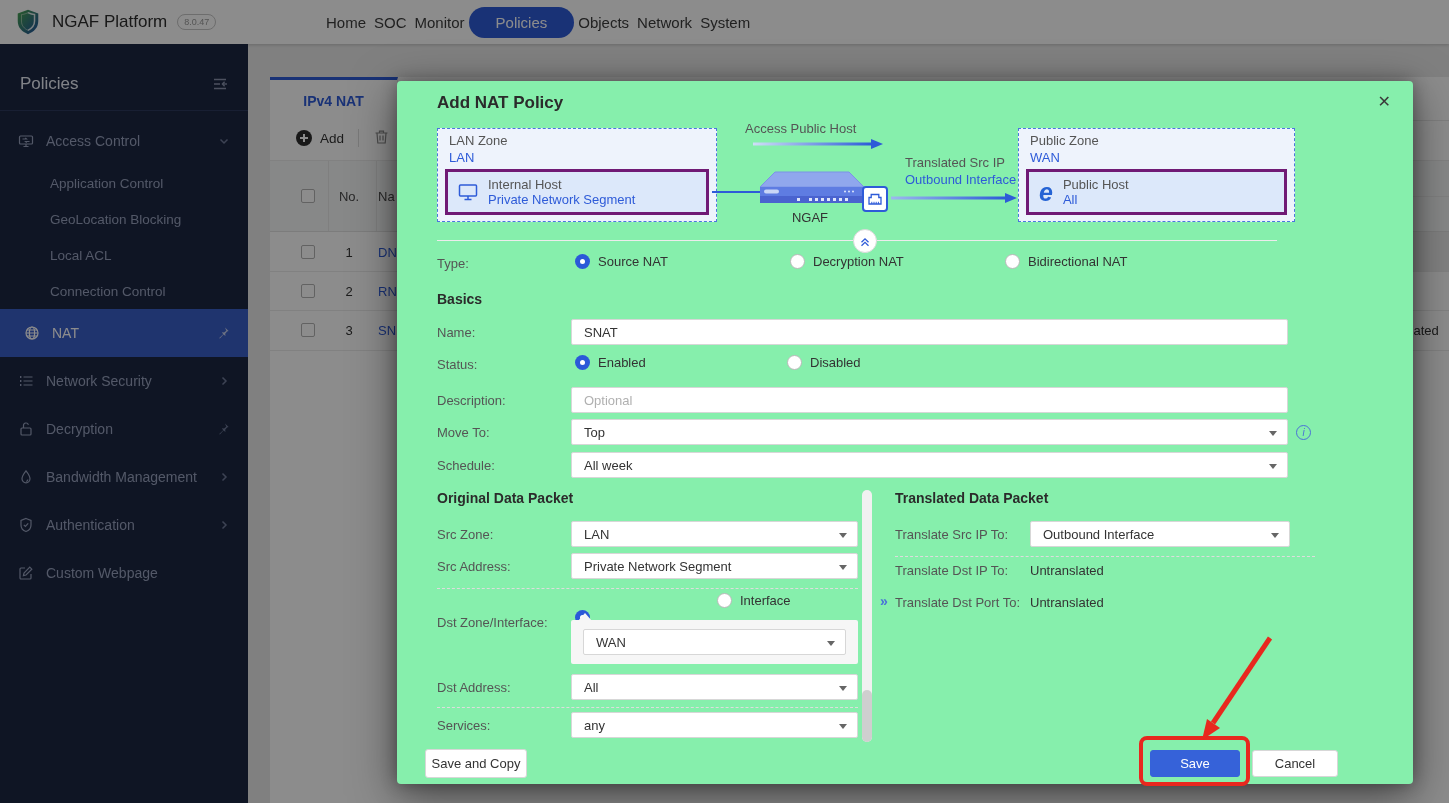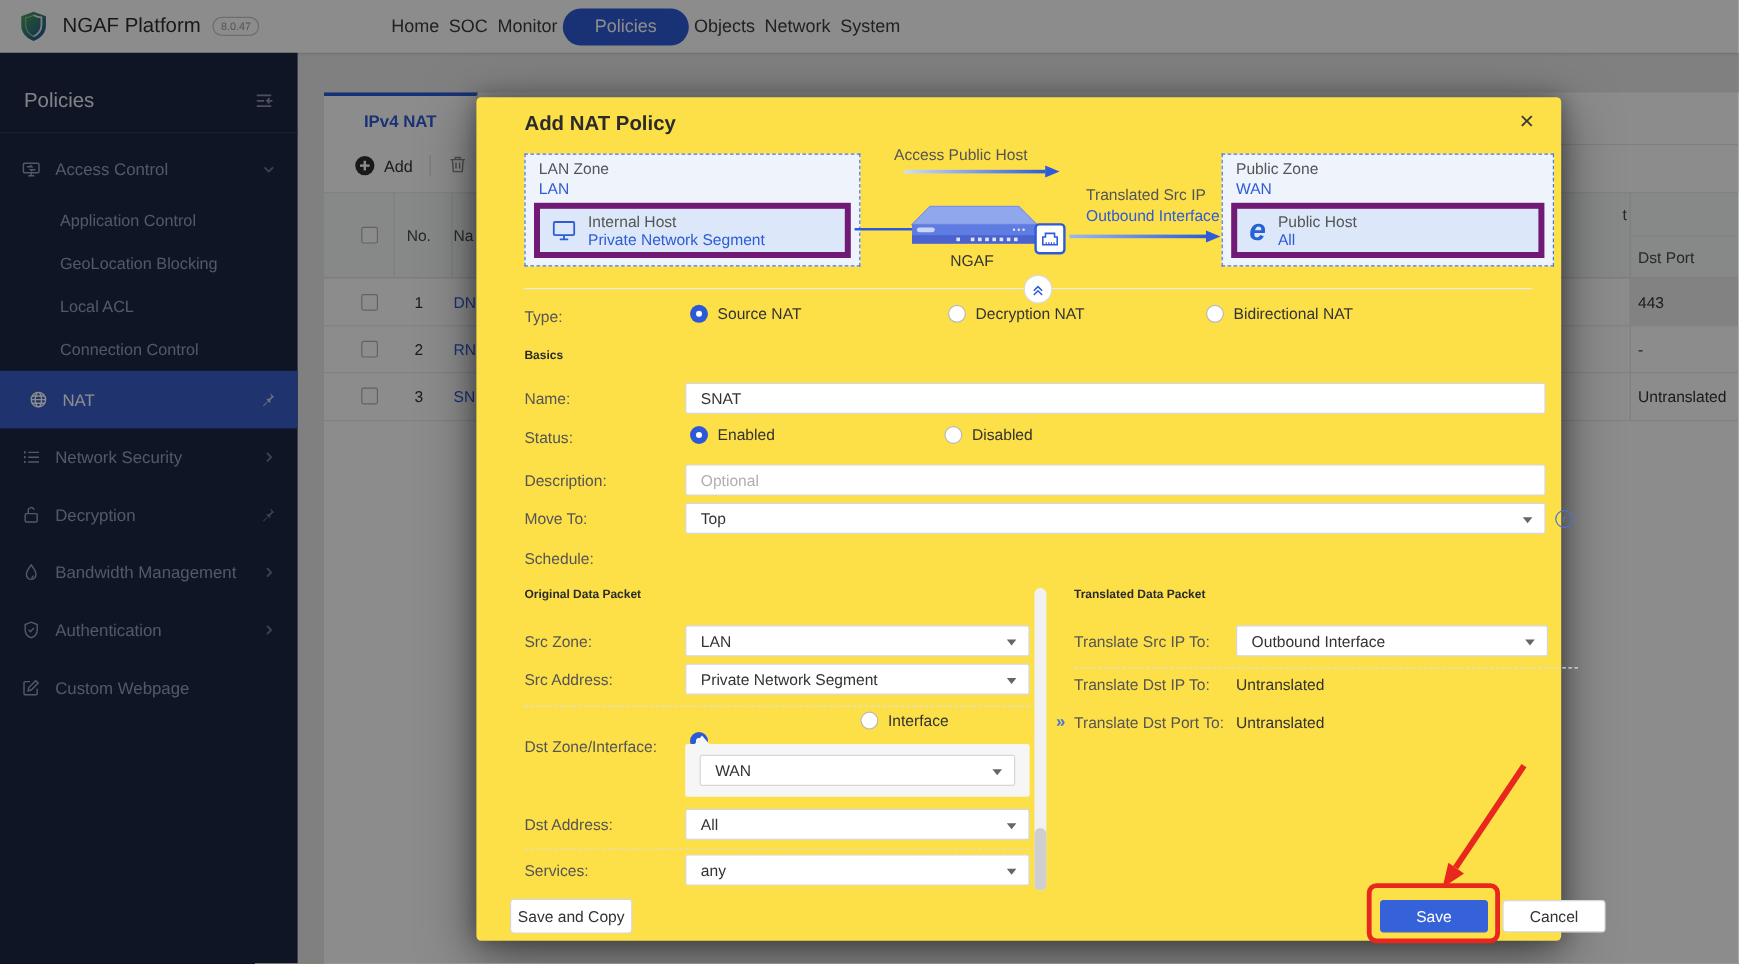--- a/index.html
+++ b/index.html
@@ -51,46 +51,46 @@
   .hline{position:absolute;height:1px;background:#ececec;}
   .checkbox{width:14px;height:14px;border:1px solid #b3b3b3;border-radius:2px;background:#fff;box-sizing:border-box;}
   .cell{position:absolute;font-size:13px;color:#333;}
   .hcell{position:absolute;font-size:13px;color:#4a4a4a;}
   .link{color:#2e5bd8;cursor:pointer;white-space:nowrap;}
 
   
   .dim{position:absolute;inset:0;background:rgba(0,0,0,0.45);z-index:5;}
 
   
-  .modal{position:absolute;left:397px;top:81px;width:904px;height:703px;background:#fde047;border-radius:4px;
+  .modal{position:absolute;left:397px;top:81px;width:1016px;height:703px;background:#86efac;border-radius:4px;
     box-shadow:0 12px 45px rgba(0,0,0,.5),0 0 16px rgba(0,0,0,.3);z-index:10;}
   .m-title{position:absolute;left:40px;top:12px;font-size:17px;font-weight:bold;color:#2b2b2b;}
   .m-close{position:absolute;right:22px;top:11px;font-size:16px;color:#3a3a3a;cursor:pointer;}
 
   
   .zone-box{position:absolute;border:1px dashed #4a77dd;background:#eef3fc;box-sizing:border-box;}
   .zone-label{position:absolute;font-size:13px;color:#555;}
   .zone-value{position:absolute;font-size:13px;color:#2e5bd8;}
-  .host-box{position:absolute;background:#dce8fa;border:5px solid #701a75;box-sizing:border-box;display:flex;
+  .host-box{position:absolute;background:#dce8fa;border:3px solid #701a75;box-sizing:border-box;display:flex;
     align-items:center;padding:0 10px;gap:10px;}
   .host-text div:first-child{font-size:13px;color:#555;}
   .host-text div:last-child{font-size:13px;color:#2e5bd8;}
   .diag-note{position:absolute;font-size:13px;color:#555;}
   .diag-note-b{position:absolute;font-size:13px;color:#2e5bd8;}
   .ie-e{font-size:25px;font-weight:bold;font-style:italic;color:#2563d4;line-height:1;}
   .port-box{position:absolute;width:26px;height:26px;border:2px solid #2e5bd8;border-radius:4px;background:#fff;
     box-sizing:border-box;display:flex;align-items:center;justify-content:center;}
   .collapse-line{position:absolute;left:40px;top:159px;width:840px;border-top:1px solid #ececec;}
   .collapse-btn{position:absolute;left:456px;top:148px;width:22px;height:22px;border-radius:50%;border:1px solid #d9d9d9;
     background:#fff;display:flex;align-items:center;justify-content:center;cursor:pointer;}
 
   
   .flabel{position:absolute;font-size:13px;color:#555;}
   .fvalue{position:absolute;font-size:13px;color:#333;}
-  .h-sec{position:absolute;font-size:10px;font-weight:bold;color:#2b2b2b;}
+  .h-sec{position:absolute;font-size:14px;font-weight:bold;color:#2b2b2b;}
   .radio-item{position:absolute;display:flex;gap:8px;cursor:pointer;}
   .radio{width:15px;height:15px;border:1px solid #b9b9b9;border-radius:50%;background:#fff;box-sizing:border-box;flex:none;}
   .radio.on{border:none;background:#2b59d8;position:relative;}
   .radio.on::after{content:"";position:absolute;left:5px;top:5px;width:5px;height:5px;border-radius:50%;background:#fff;}
   .rlabel{font-size:13px;color:#333;}
   .tinput{position:absolute;border:1px solid #d7d7d7;border-radius:2px;font-size:13px;color:#333;
     padding:0 12px;box-sizing:border-box;font-family:"Liberation Sans",sans-serif;outline:none;}
   .tinput::placeholder{color:#b0b0b0;}
   .sel{position:absolute;border:1px solid #d7d7d7;border-radius:2px;background:#fff;height:26px;
     display:flex;align-items:center;padding:0 26px 0 12px;font-size:13px;color:#333;box-sizing:border-box;cursor:pointer;}
@@ -467,20 +467,24 @@
     <input class="tinput" style="left: 174px; top: 306px; width: 717px; height: 26px;" placeholder="Optional">
 
     <div class="flabel" style="left:40px;top:344px;">Move To:</div>
     <div class="sel" style="left:174px;top:338px;width:717px;">
       <span>Top</span>
       <span class="caret"></span>
     </div>
     <div class="info-i" style="left:899px;top:344px;">i</div>
 
     <div class="flabel" style="left:40px;top:377px;">Schedule:</div>
+    <div class="sel" style="left:174px;top:371px;width:717px;">
+      <span>All week</span>
+      <span class="caret"></span>
+    </div>
 
     <div class="h-sec" style="left:40px;top:409px;">Original Data Packet</div>
 
     <div class="flabel" style="left:40px;top:446px;">Src Zone:</div>
     <div class="sel" style="left:174px;top:440px;width:287px;">
       <span>LAN</span>
       <span class="caret"></span>
     </div>
 
     <div class="flabel" style="left:40px;top:478px;">Src Address:</div>

